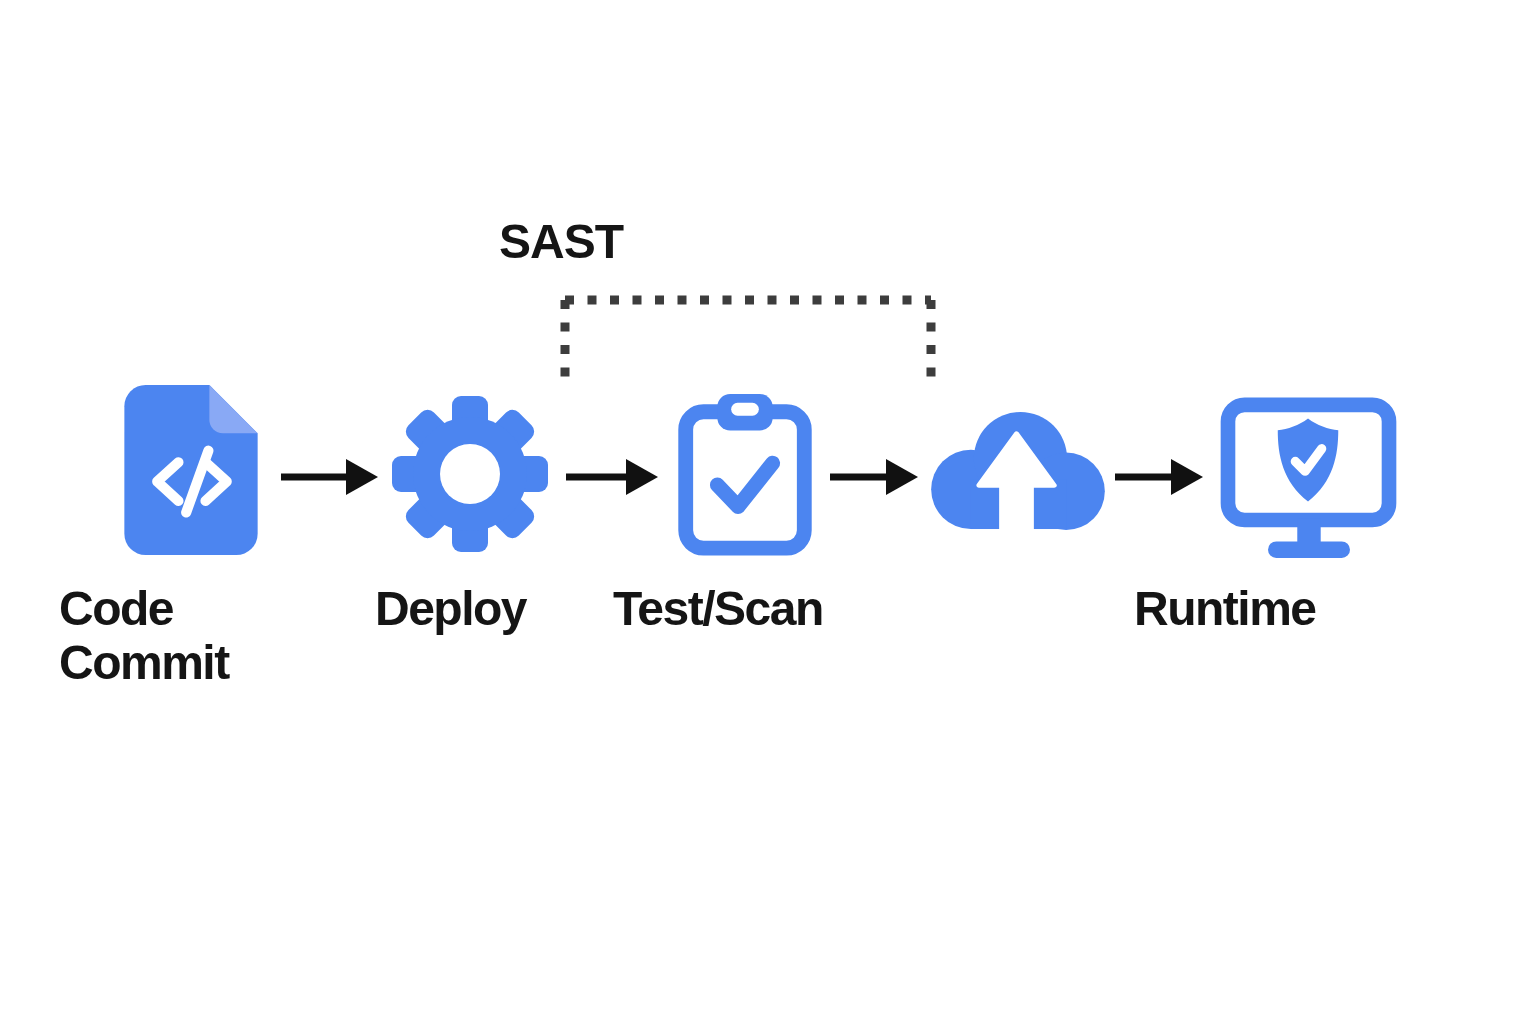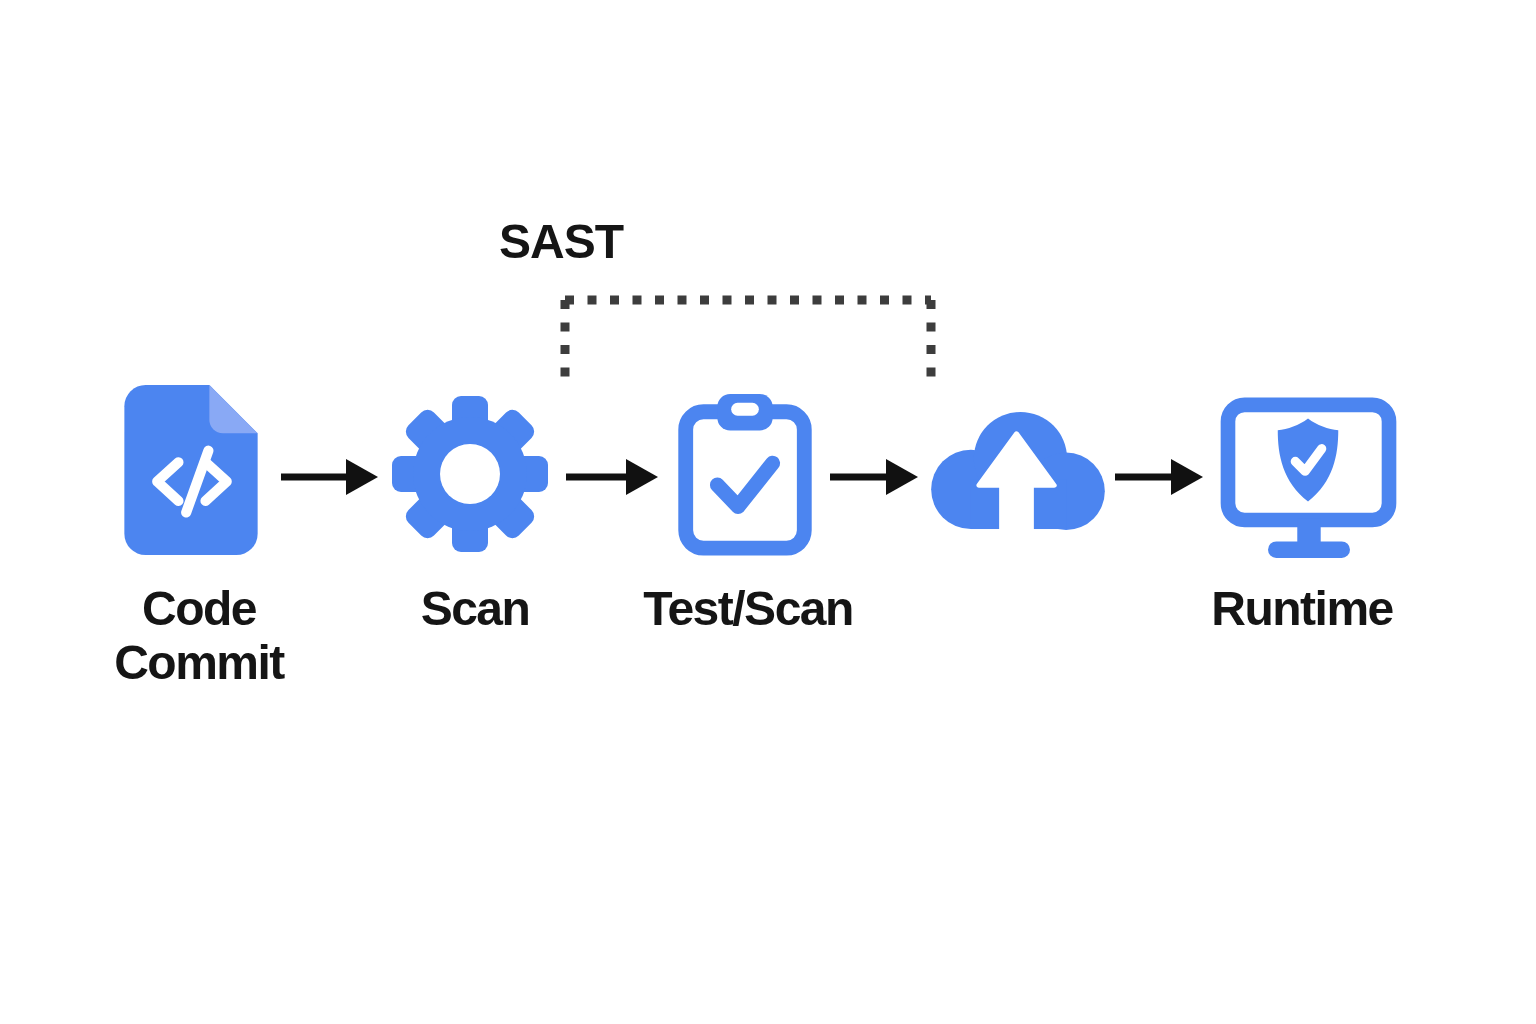--- a/index.html
+++ b/index.html
@@ -15,21 +15,21 @@
     position:relative;
     width:1536px;height:780px;
     background:var(--background);
     overflow:hidden;
     font-family:"Liberation Sans", sans-serif;
   }
   .abs{position:absolute;}
   .stage-label{
     position:absolute;
     top:582px;
-    text-align:center;
+    text-align:left;
     font-size:48px;
     font-weight:700;
     letter-spacing:-1.5px;
     line-height:54px;
     color:var(--text-black);
   }
   .annotation-label{
     position:absolute;
     top:214px;
     text-align:center;
@@ -96,21 +96,21 @@
         <rect x="60" y="0" width="36" height="36" rx="9" transform="rotate(135 78 78)"></rect>
         <rect x="60" y="0" width="36" height="36" rx="9" transform="rotate(180 78 78)"></rect>
         <rect x="60" y="0" width="36" height="36" rx="9" transform="rotate(225 78 78)"></rect>
         <rect x="60" y="0" width="36" height="36" rx="9" transform="rotate(270 78 78)"></rect>
         <rect x="60" y="0" width="36" height="36" rx="9" transform="rotate(315 78 78)"></rect>
         <circle cx="78" cy="78" r="57"></circle>
       </g>
       <circle class="wfill" cx="78" cy="78" r="30"></circle>
     </svg>
   </div>
-  <div class="stage-label" style="left:375px;width:200px;">Scan</div>
+  <div class="stage-label" style="left:375px;width:200px;">Deploy</div>
 
   <svg class="abs" style="left:566px;top:457px;" width="92" height="40" viewBox="0 0 92 40">
     <line class="arrow-line" x1="0" y1="20" x2="64" y2="20"></line>
     <polygon class="arrow-head" points="60,2 92,20 60,38"></polygon>
   </svg>
 
   <div class="abs" style="left:677px;top:390px;">
     <svg width="136" height="166" viewBox="0 0 136 168">
       <rect class="bstroke-fillw" x="8" y="22" width="120" height="138" rx="18" stroke-width="15"></rect>
       <rect class="bfill" x="40" y="4" width="56" height="37" rx="13"></rect>
@@ -144,15 +144,15 @@
 
   <div class="abs" style="left:1218px;top:397px;">
     <svg width="181" height="162" viewBox="0 0 181 166">
       <rect class="bstroke-fillw" x="8" y="8" width="165" height="118" rx="17" stroke-width="15"></rect>
       <rect class="bfill" x="79" y="124" width="24" height="28"></rect>
       <rect class="bfill" x="49" y="148" width="84" height="17" rx="8.5"></rect>
       <path class="bfill" d="M90 22 C99 29 111 33 121 34 C121 59 116 87 90 107 C64 87 59 59 59 34 C69 33 81 29 90 22 Z"></path>
       <path class="wstroke" d="M77 66 L87 76 L104 53" stroke-width="9.5" stroke-linecap="round" stroke-linejoin="round"></path>
     </svg>
   </div>
-  <div class="stage-label" style="left:1192px;width:220px;">Runtime</div>
+  <div class="stage-label" style="left:1134px;width:220px;">Runtime</div>
 
 </div>
 
 </body></html>

